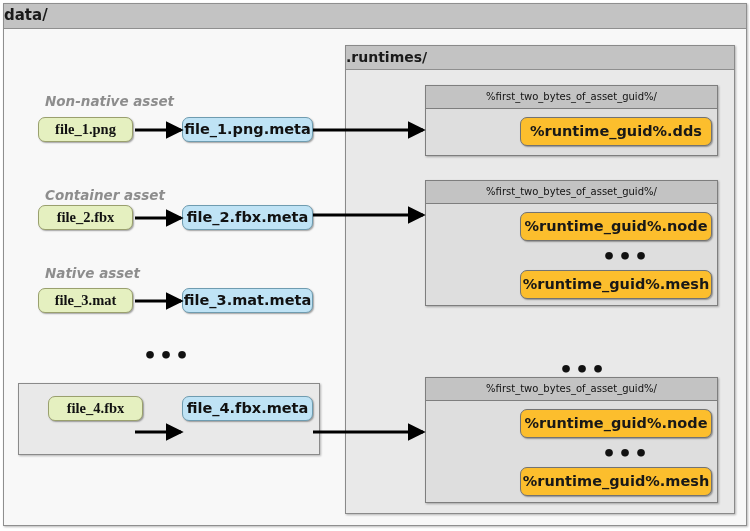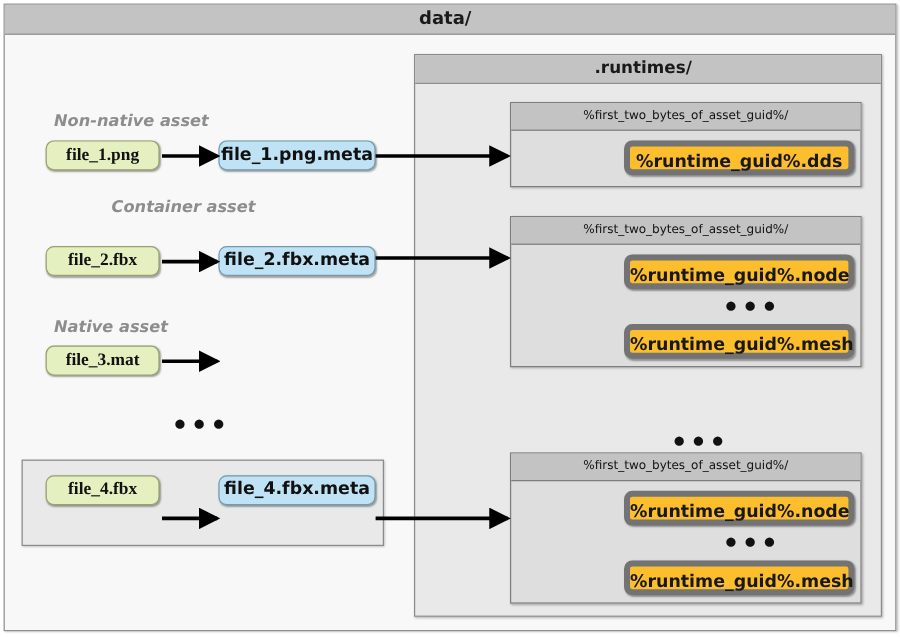--- a/index.html
+++ b/index.html
@@ -25,21 +25,21 @@
     box-shadow: 1px 1px 2px rgba(0,0,0,0.28);
   }
   .folder-title {
     box-sizing: border-box;
     height: 24px;
     background: #c3c3c3;
     border-bottom: 1px solid #8f8f8f;
     color: #1a1a1a;
     font-size: 14px;
     font-weight: 700;
-    text-align: center;
+    text-align: left;
     line-height: 23px;
     padding-right: 8px;
     white-space: nowrap;
     overflow: hidden;
   }
   .folder-body {
     position: relative;
     width: 100%;
     height: calc(100% - 24px);
   }
@@ -116,21 +116,21 @@
     height: 25px;
     font-family: Liberation Serif, serif;
   }
   .pill.meta {
     background: #bfe3f5;
     border: 1px solid #6f9cb0;
     height: 25px;
   }
   .pill.runtime {
     background: #fcbe2d;
-    border: 5px solid #737373;
+    border: 1px solid #737373;
     height: 29px;
     line-height: 26px;
     color: #181818;
   }
 
   
   .kind-label {
     position: absolute;
     font-size: 13.5px;
     font-style: italic;
@@ -200,32 +200,33 @@
         </div>
       </div>
 
     </div>
   </div>
 
   <div class="kind-label" style="left:45px; top:93px;">Non-native asset</div>
   <div class="pill asset" style="left:38px; top:117px; width:95px;">file_1.png</div>
   <div class="pill meta" style="left:182px; top:117px; width:131px;">file_1.png.meta</div>
 
-  <div class="kind-label" style="left:45px; top:165px;margin-left:48px;">Container asset</div>
+  <div class="kind-label" style="left:45px; top:187px;">Container asset</div>
   <div class="pill asset" style="left:38px; top:205px; width:95px;">file_2.fbx</div>
   <div class="pill meta" style="left:182px; top:205px; width:131px;">file_2.fbx.meta</div>
 
   <div class="kind-label" style="left:45px; top:265px;">Native asset</div>
   <div class="pill asset" style="left:38px; top:288px; width:95px;">file_3.mat</div>
+  <div class="pill meta" style="left:182px; top:288px; width:131px;">file_3.mat.meta</div>
 
   <div class="ellipsis" style="left:143px; top:351px;">•••</div>
 
   <div class="folder" id="mydir-folder">
     <div class="folder-body">
-      <div class="pill asset" style="left:19px; top:12px; width:95px;">file_4.fbx</div>
+      <div class="pill asset" style="left:29px; top:12px; width:95px;">file_4.fbx</div>
       <div class="pill meta" style="left:163px; top:12px; width:131px;">file_4.fbx.meta</div>
     </div>
   </div>
 
   <svg class="arrow-svg" viewBox="0 0 750 531">
     <defs>
       <marker id="ah" viewBox="0 0 10 10" refX="8.5" refY="5" markerWidth="6" markerHeight="6" orient="auto-start-reverse">
         <path d="M 0 0 L 10 5 L 0 10 z" fill="#000000"></path>
       </marker>
     </defs>

